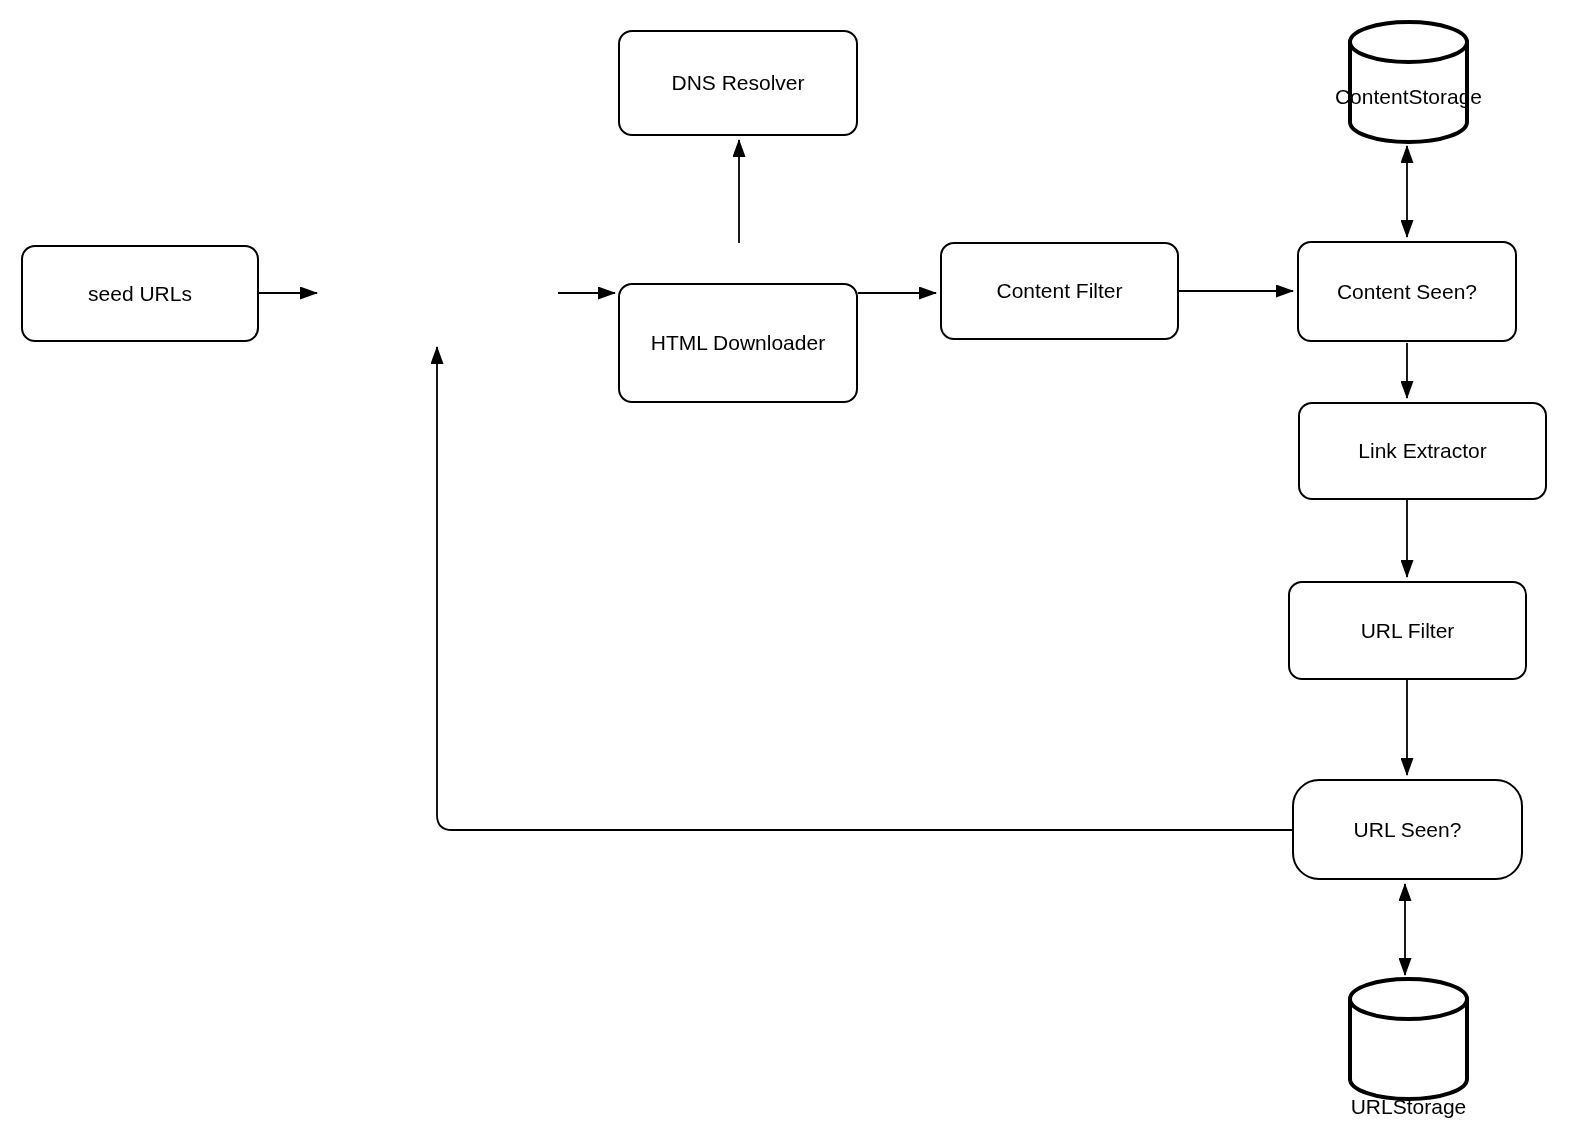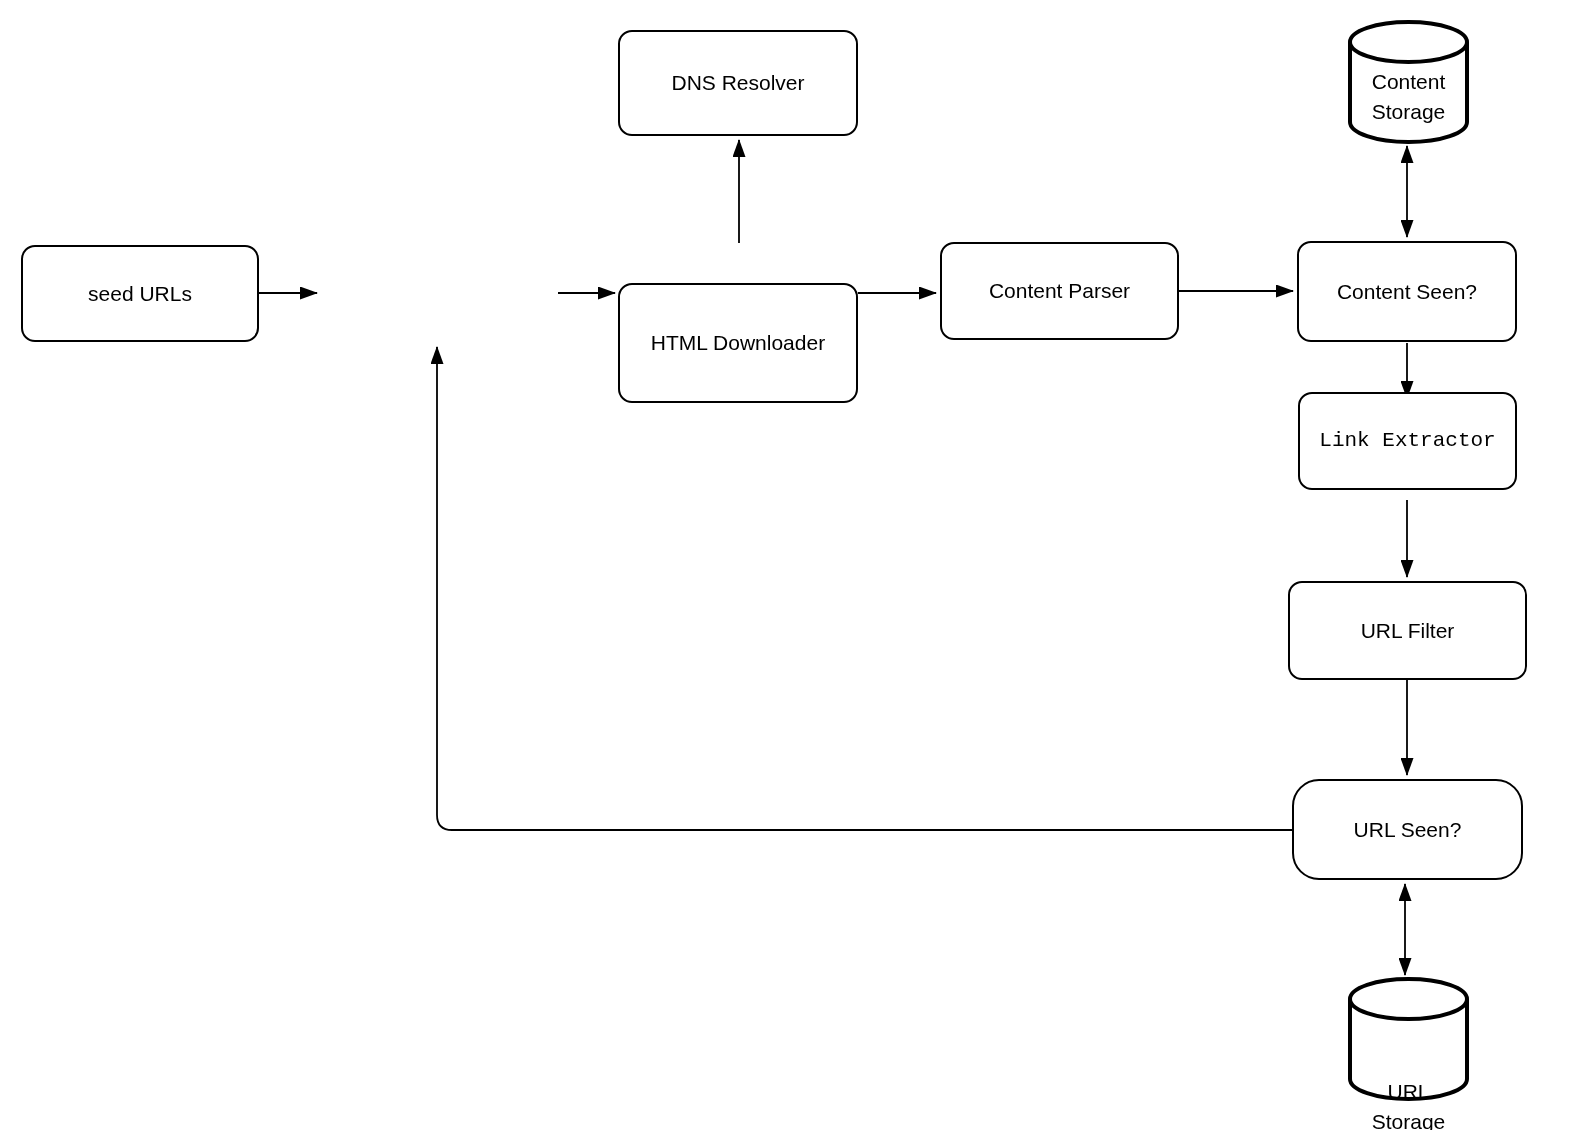--- a/index.html
+++ b/index.html
@@ -41,36 +41,36 @@
     display: flex;
     align-items: center;
     justify-content: center;
     font-size: 21px;
     line-height: 1.2;
     text-align: center;
   }
   .cyl-label {
     position: absolute;
     display: flex;
-    flex-direction: column;
+    flex-direction: row;
     align-items: center;
     justify-content: center;
     font-size: 21px;
     line-height: 30px;
     text-align: center;
   }
 
   
   .n-seed       { left: 21px;   top: 245px;  width: 238px; height: 97px;  }
   .n-frontier   { left: 321px;  top: 243px;  width: 237px; height: 100px; }
   .n-dns        { left: 618px;  top: 30px;   width: 240px; height: 106px; text-align: center; }
   .n-downloader { left: 618px;  top: 243px;  width: 240px; height: 120px; margin-top: 40px; }
   .n-parser     { left: 940px;  top: 242px;  width: 239px; height: 98px;  }
   .n-seen       { left: 1297px; top: 241px;  width: 220px; height: 101px; text-align: right; }
-  .n-extractor  { left: 1298px; top: 392px;  width: 219px; height: 98px; font-family: Liberation Mono, monospace;  }
+  .n-extractor  { left: 1298px; top: 402px;  width: 249px; height: 98px;  }
   .n-filter     { left: 1288px; top: 581px;  width: 239px; height: 99px; border-radius: 14px;  }
   .n-urlseen    { left: 1292px; top: 779px;  width: 231px; height: 101px; border-radius: 27px; }
 
   .l-content-storage { left: 1347px; top: 66px;   width: 123px; height: 62px; }
   .l-url-storage     { left: 1347px; top: 1076px; width: 123px; height: 62px; }
 </style>
 </head>
 <body>
 
 <div class="canvas">
@@ -108,21 +108,21 @@
   <div class="node n-seed">
     <span>seed URLs</span>
   </div>
   <div class="node n-dns">
     <span>DNS Resolver</span>
   </div>
   <div class="node n-downloader">
     <span>HTML Downloader</span>
   </div>
   <div class="node n-parser">
-    <span>Content Parser</span>
+    <span>Content Filter</span>
   </div>
   <div class="node n-seen">
     <span>Content Seen?</span>
   </div>
   <div class="node n-extractor">
     <span>Link Extractor</span>
   </div>
   <div class="node n-filter">
     <span>URL Filter</span>
   </div>

